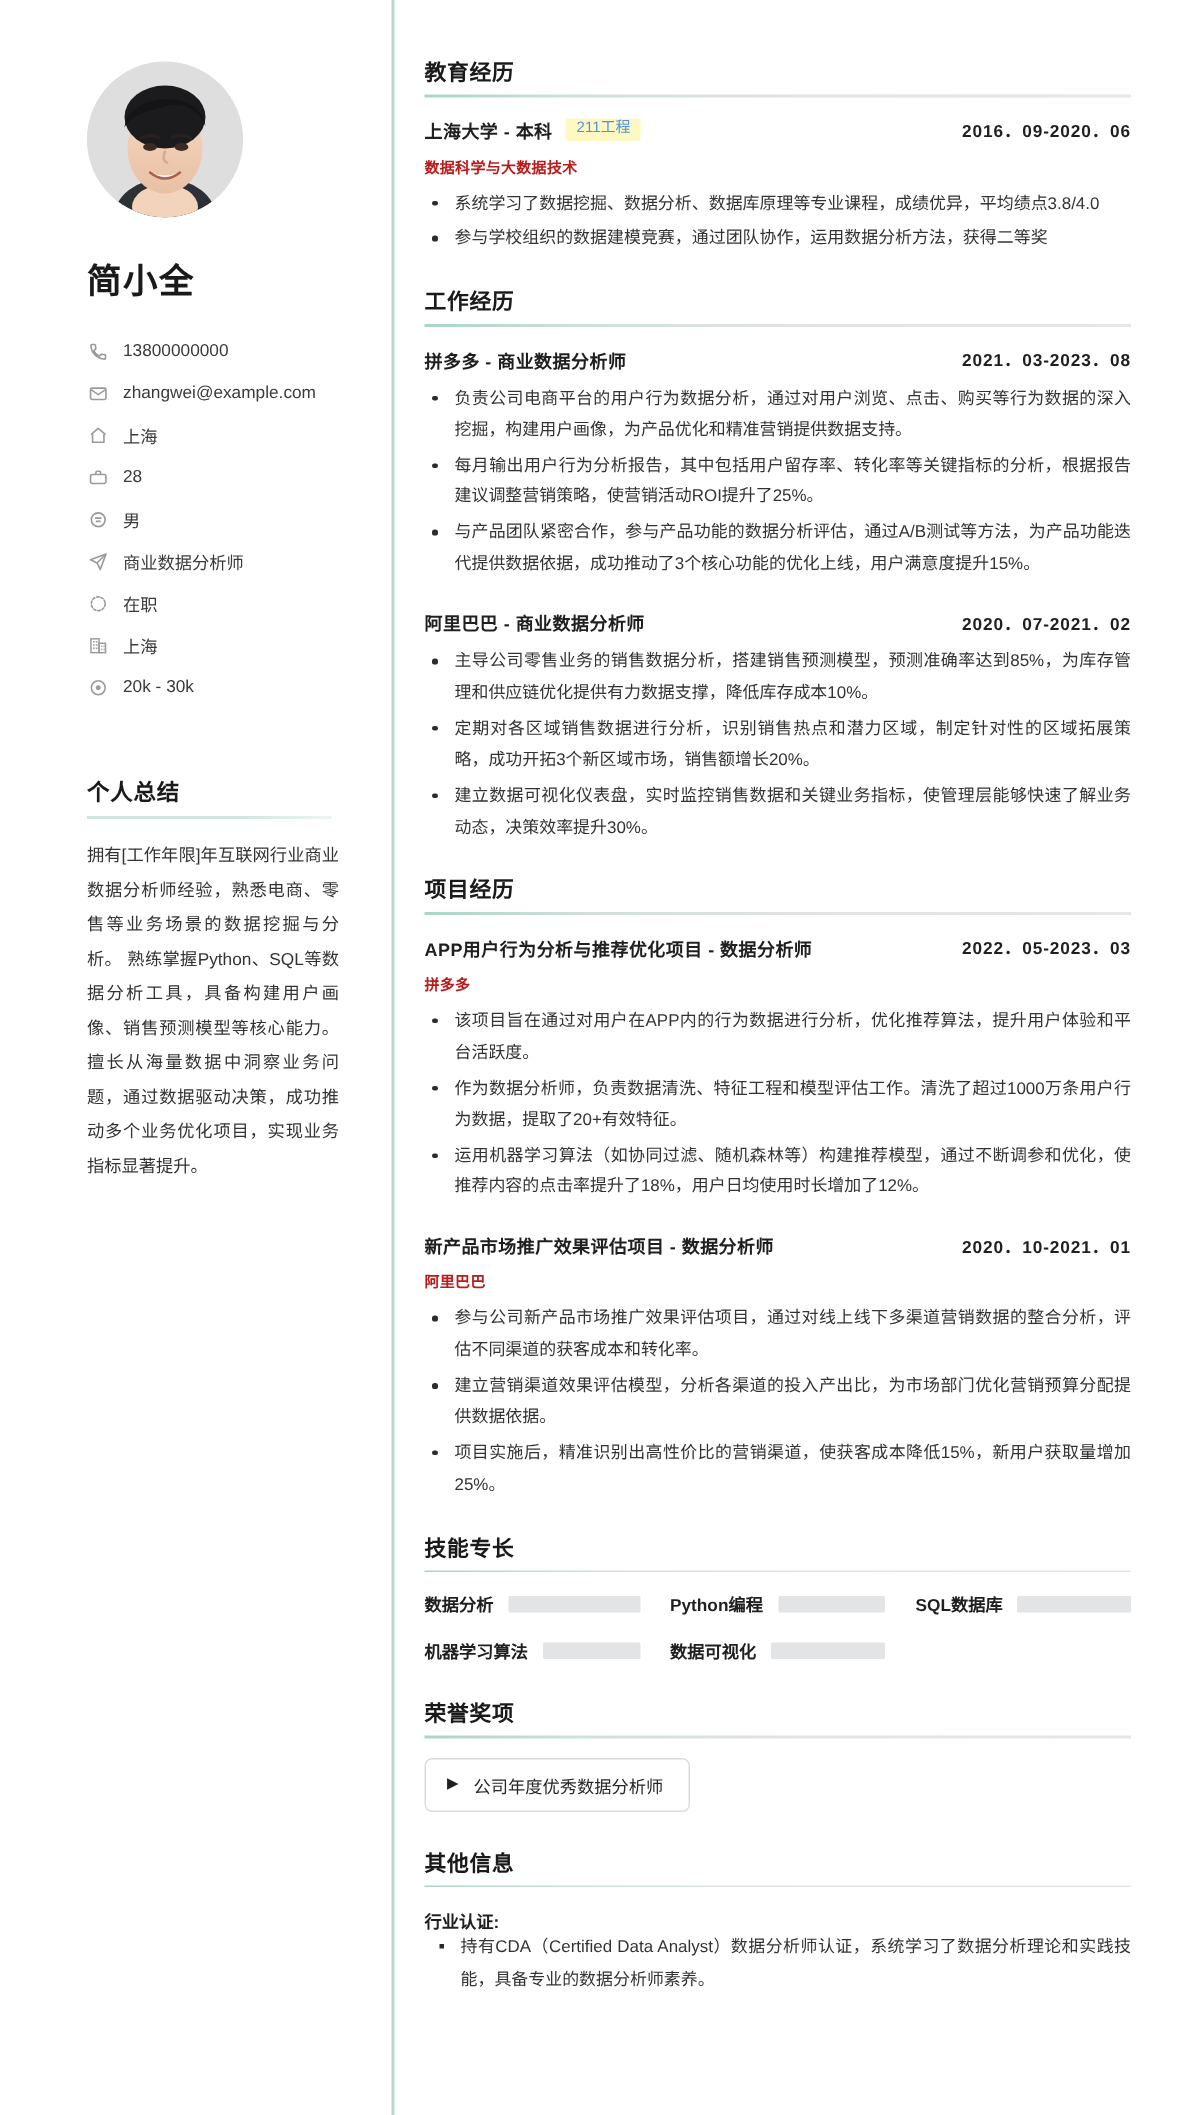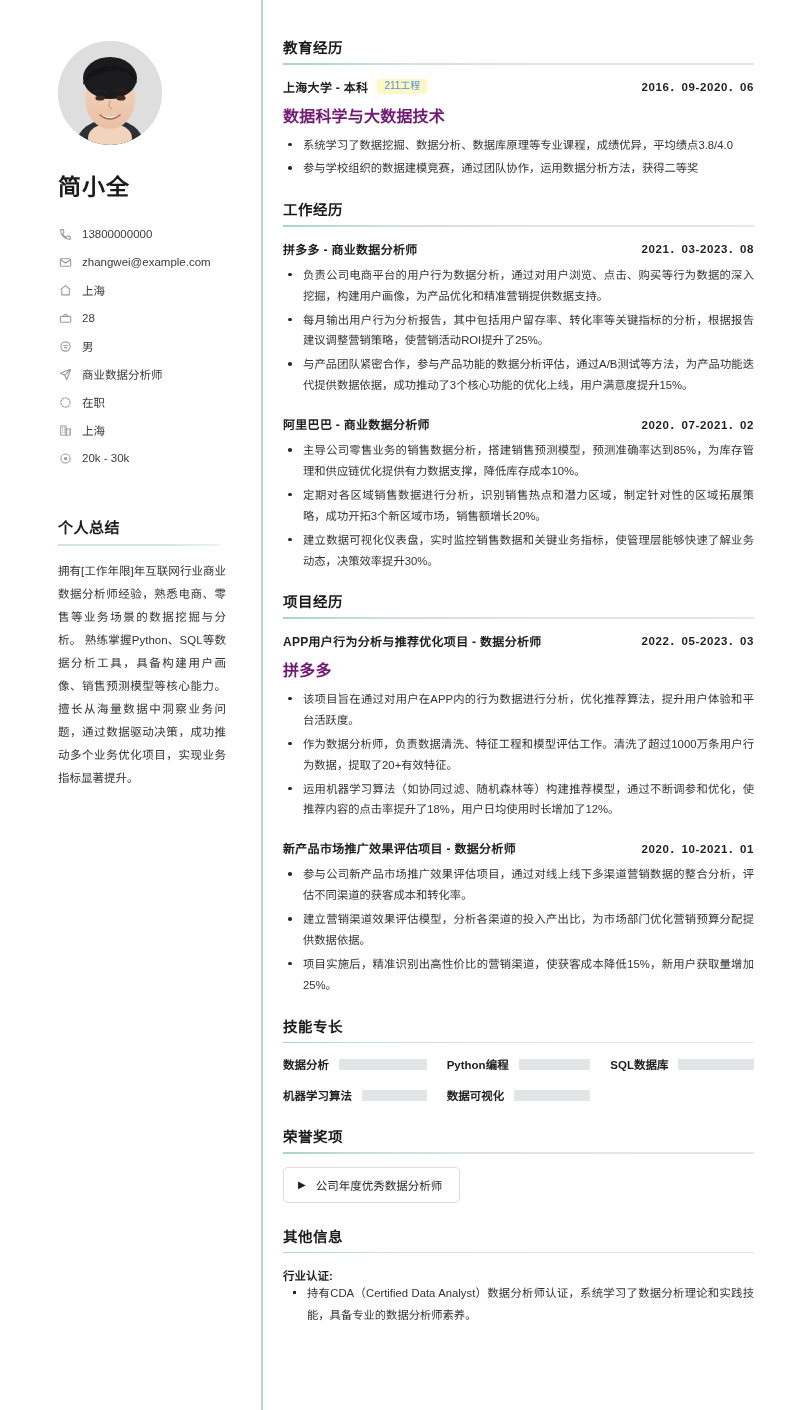--- a/index.html
+++ b/index.html
@@ -135,23 +135,23 @@
     white-space: nowrap;
   }
   .entry-date {
     font-size: 11.5px;
     font-weight: bold;
     color: #1f1f1f;
     letter-spacing: .6px;
     white-space: nowrap;
   }
   .entry-sub {
-    font-size: 16px;
-    font-weight: bold;
-    color: #701a75;
+    font-size: 10px;
+    font-weight: bold;
+    color: #b91c1c;
     margin-bottom: 8px;
     letter-spacing: .2px;
   }
   ul.bullets { list-style: none; }
   ul.bullets li {
     position: relative;
     font-size: 11.3px;
     line-height: 1.85;
     color: #333;
     padding-left: 20px;
@@ -444,20 +444,21 @@
           <li>作为数据分析师，负责数据清洗、特征工程和模型评估工作。清洗了超过1000万条用户行为数据，提取了20+有效特征。</li>
           <li>运用机器学习算法（如协同过滤、随机森林等）构建推荐模型，通过不断调参和优化，使推荐内容的点击率提升了18%，用户日均使用时长增加了12%。</li>
         </ul>
       </div>
 
       <div class="entry">
         <div class="entry-top">
           <span class="entry-title">新产品市场推广效果评估项目 - 数据分析师</span>
           <span class="entry-date">2020．10-2021．01</span>
         </div>
+        <div class="entry-sub">阿里巴巴</div>
         <ul class="bullets">
           <li>参与公司新产品市场推广效果评估项目，通过对线上线下多渠道营销数据的整合分析，评估不同渠道的获客成本和转化率。</li>
           <li>建立营销渠道效果评估模型，分析各渠道的投入产出比，为市场部门优化营销预算分配提供数据依据。</li>
           <li>项目实施后，精准识别出高性价比的营销渠道，使获客成本降低15%，新用户获取量增加25%。</li>
         </ul>
       </div>
     </section>
 
     <section class="sec">
       <div class="sec-head">技能专长</div>

